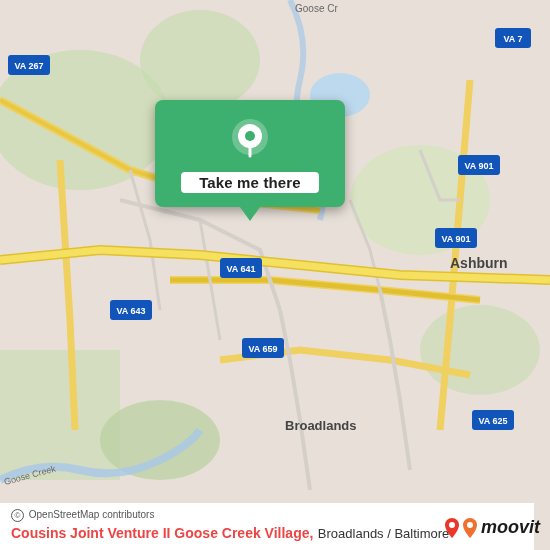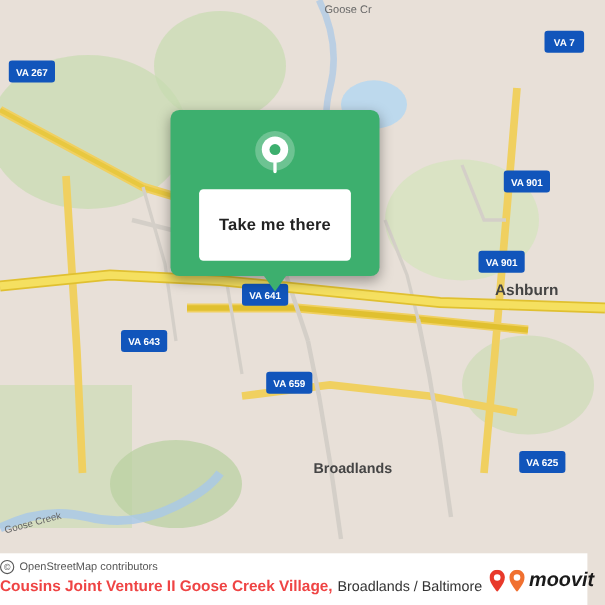--- a/index.html
+++ b/index.html
@@ -57,34 +57,34 @@
     #pin-icon {
       width: 44px;
       height: 44px;
       margin-bottom: 10px;
     }
 
     #take-me-there-btn {
       background: white;
       border: none;
       border-radius: 4px;
-      padding: 24px 18px;
+      padding: 2px 18px;
       font-size: 15px;
       font-weight: 600;
       color: #222;
       cursor: pointer;
       letter-spacing: 0.01em;
     }
 
     
     #bottom-bar {
       position: absolute;
       bottom: 0; left: 0; right: 16px;
       background: white;
-      padding: 6px 0 8px;
+      padding: 6px 11px 8px;
     }
 
     #attribution {
       font-size: 10px;
       color: #555;
       margin-bottom: 2px;
     }
 
     #location-title {
       font-size: 14px;

